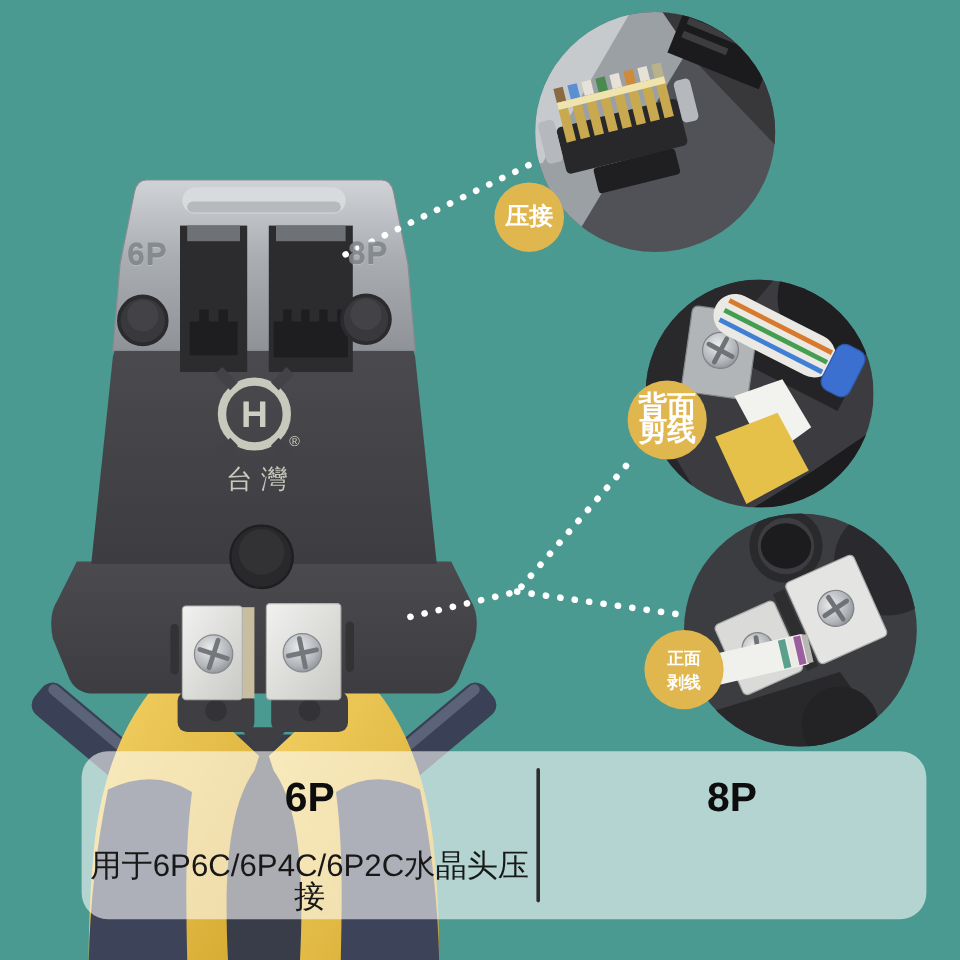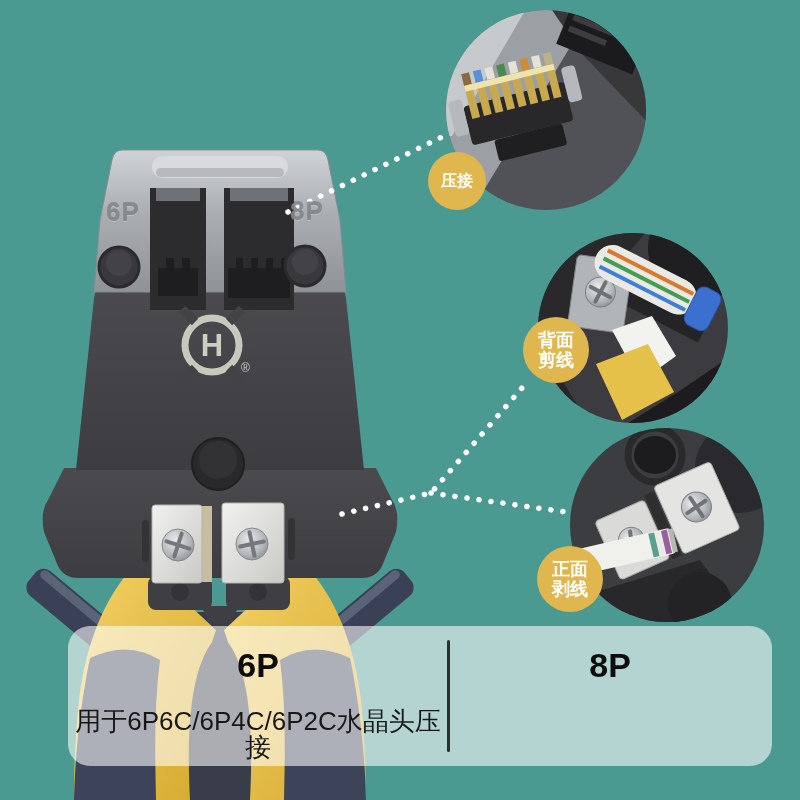--- a/index.html
+++ b/index.html
@@ -22,23 +22,23 @@
   .logo-region{
     position:absolute;left:162px;top:385px;width:104px;text-align:center;
     font-size:22px;color:#c6c9bb;letter-spacing:7px;padding-left:7px;box-sizing:border-box;
   }
   .badge{
     position:absolute;border-radius:50%;
     display:flex;flex-direction:column;align-items:center;justify-content:center;
     color:#ffffff;font-weight:bold;text-align:center;
   }
   .badge span{display:block;line-height:20px;}
-  .badge-1{left:428px;top:152px;width:58px;height:58px;font-size:16px;}
-  .badge-2{left:523px;top:317px;width:66px;height:66px;font-size:18px;}
-  .badge-3{left:537px;top:546px;width:66px;height:66px;font-size:18px;}
+  .badge-1{left:412px;top:152px;width:58px;height:58px;font-size:20px;}
+  .badge-2{left:523px;top:317px;width:66px;height:66px;font-size:24px;}
+  .badge-3{left:537px;top:525px;width:66px;height:66px;font-size:14px;}
   .panel{
     position:absolute;left:68px;top:626px;width:704px;height:140px;
     background:rgba(255,255,255,0.58);border-radius:22px;display:flex;
   }
   .panel-col{box-sizing:border-box;text-align:center;}
   .panel-col.left{width:54%;}
   .panel-col.right{width:46%;}
   .panel-divider{
     position:absolute;left:379px;top:14px;width:3px;height:112px;
     background:#2e2e2e;border-radius:2px;
@@ -265,20 +265,21 @@
         <rect x="672" y="543" width="5" height="24" fill="#b9b7b2"></rect>
       </g>
     </g>
   </svg>
 
   <div class="emboss" style="left:106px;top:197px;">6P</div>
   <div class="emboss" style="left:290px;top:196px;">8P</div>
 
   <div class="logo-letter">H</div>
   <div class="logo-reg">®</div>
+  <div class="logo-region">台灣</div>
 
   <div class="badge badge-1" style="background:#e0b64e;">
     <span>压接</span>
   </div>
   <div class="badge badge-2" style="background:#e0b64e;">
     <span>背面</span>
     <span>剪线</span>
   </div>
   <div class="badge badge-3" style="background:#e0b64e;">
     <span>正面</span>

